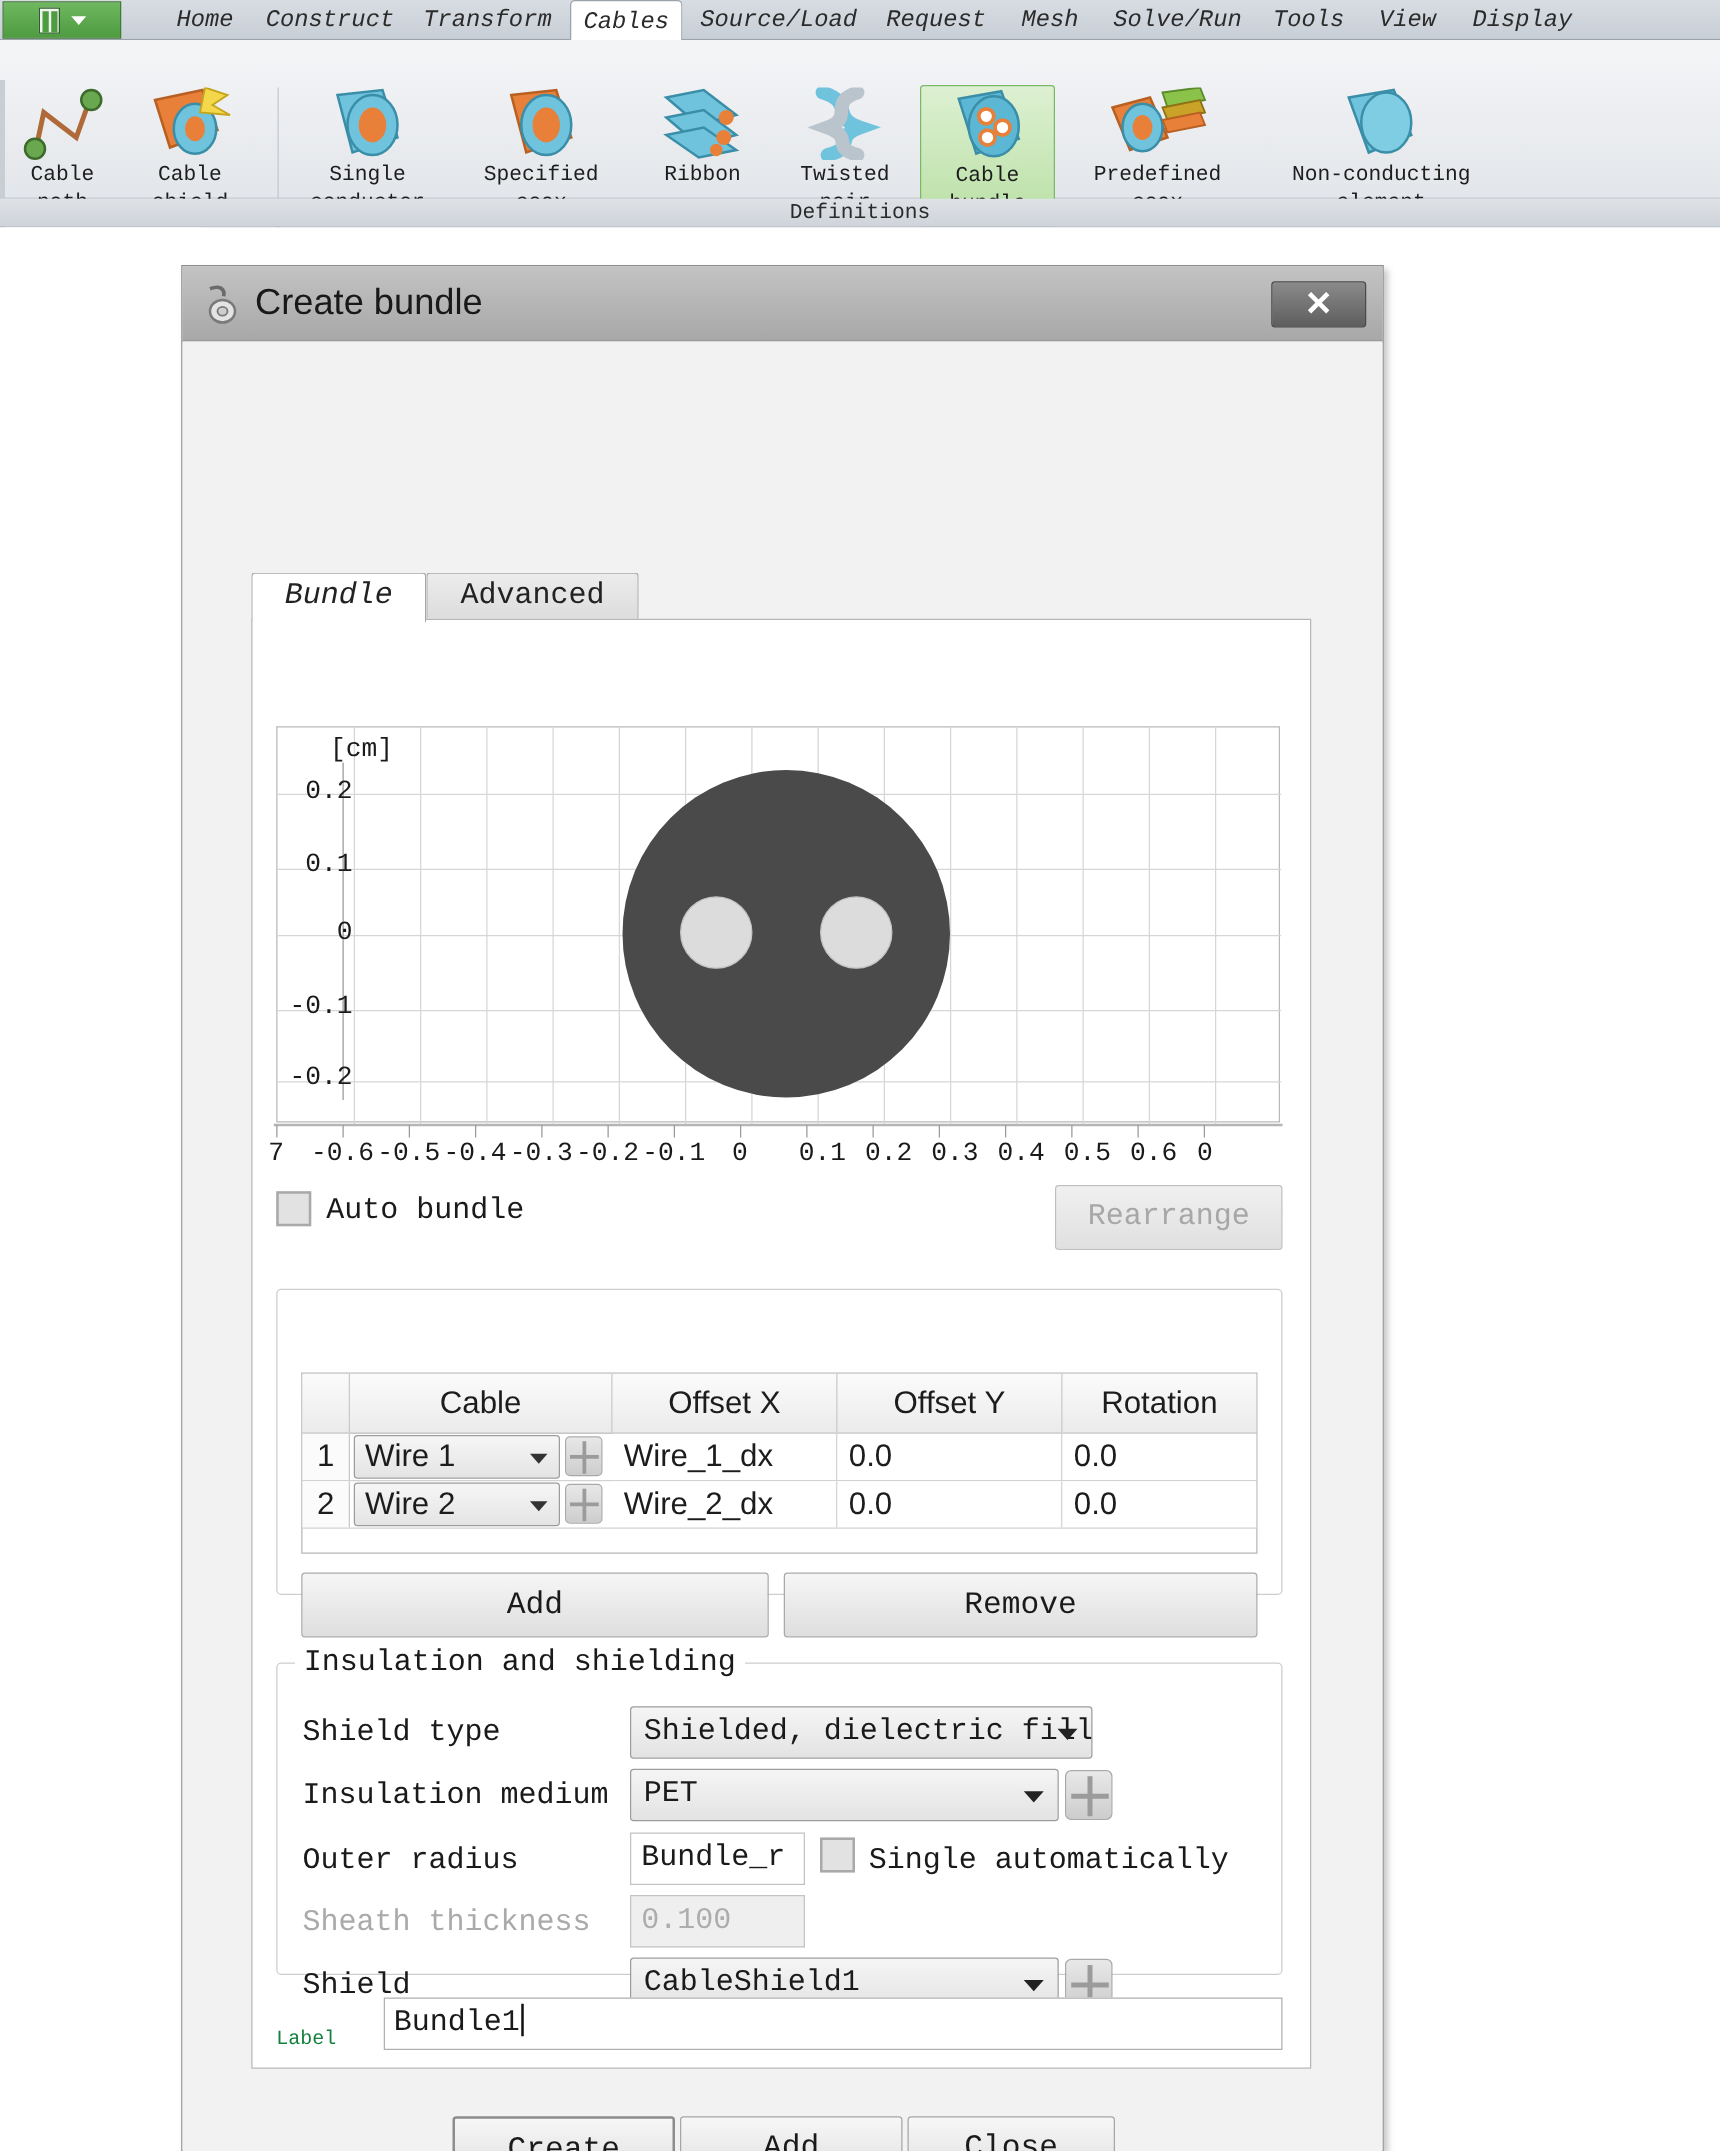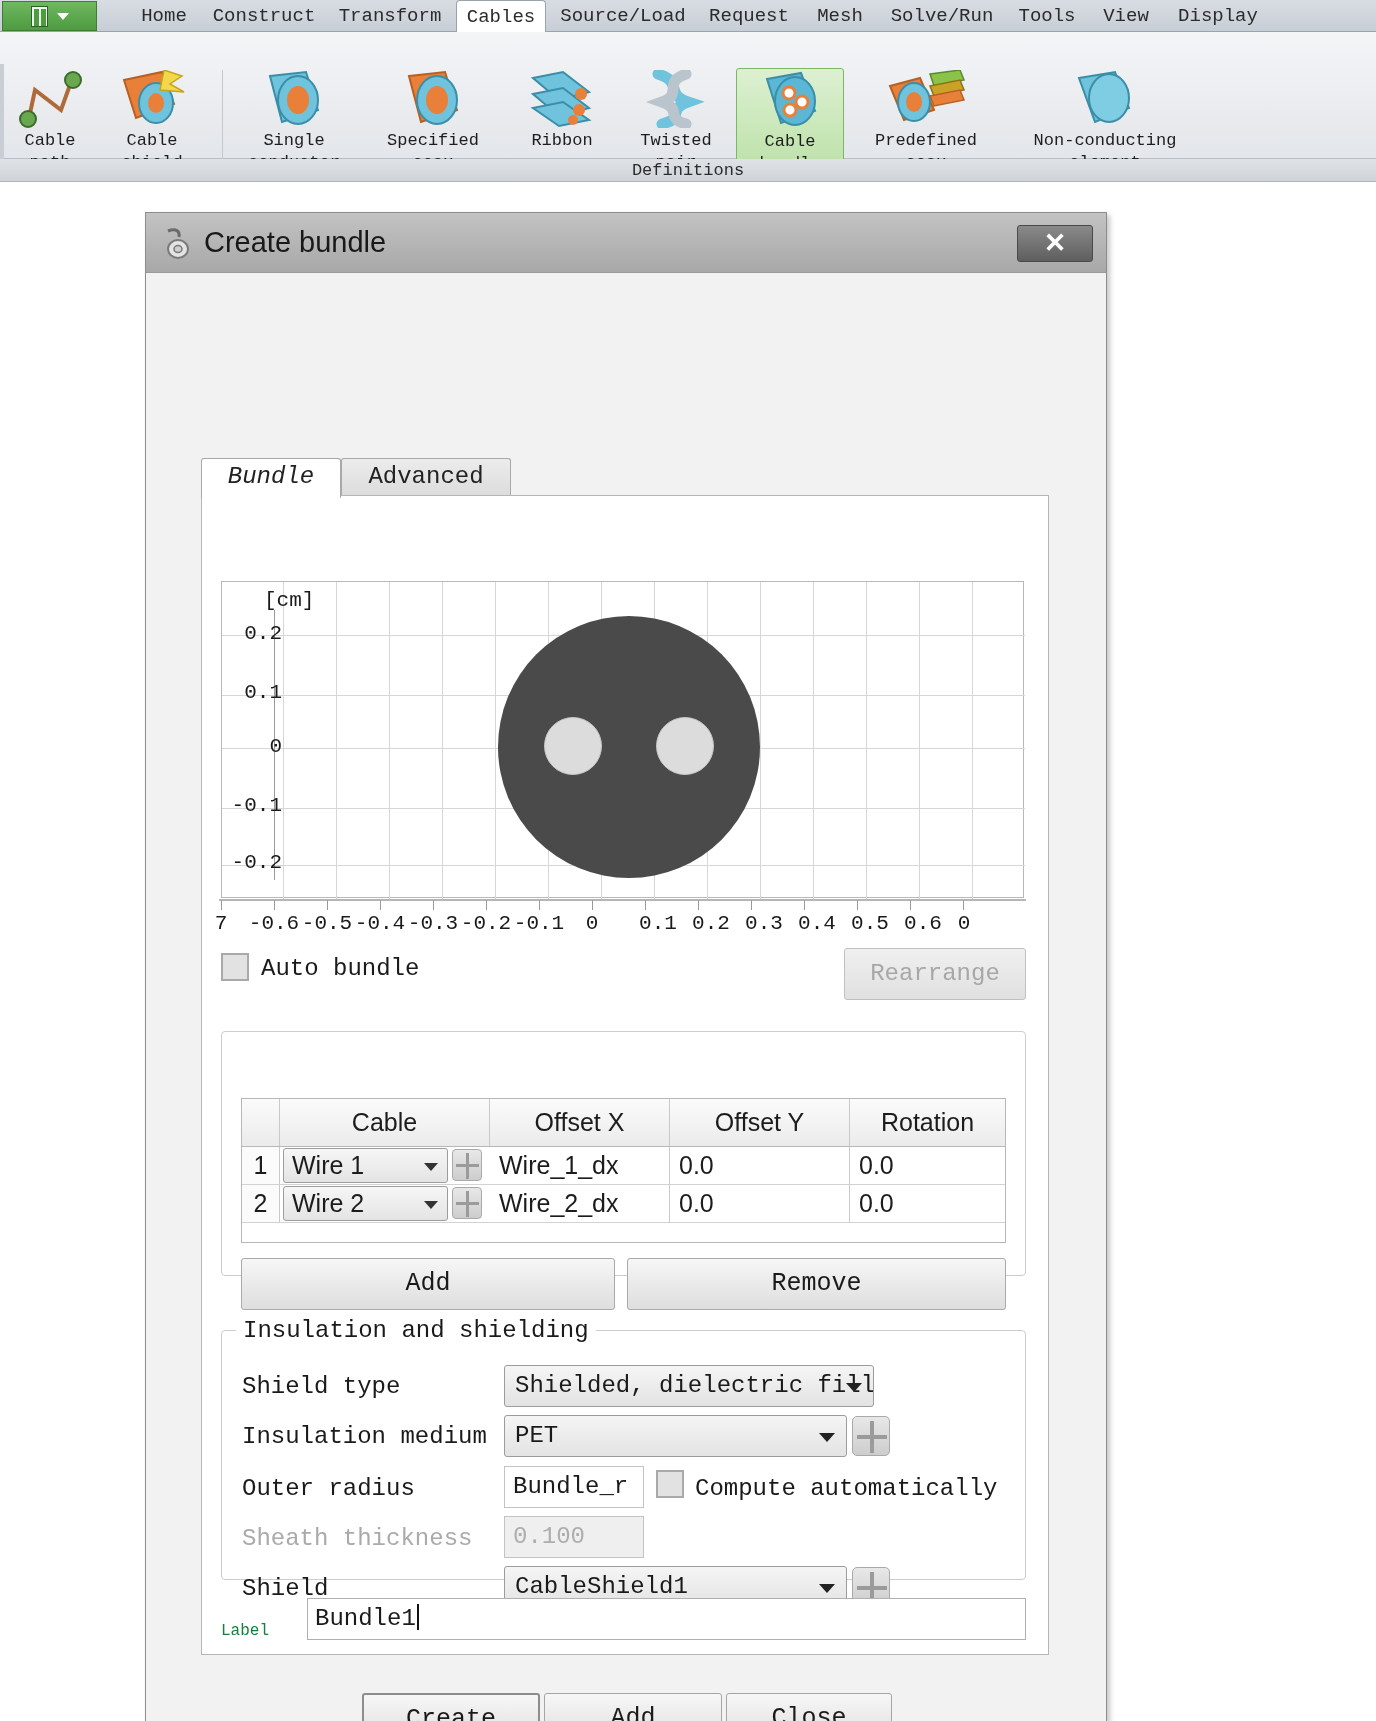--- a/index.html
+++ b/index.html
@@ -12,20 +12,21 @@
     position:relative;
   }
 
   
   #ribbon { position:absolute; left:0; top:0; width:1376px; height:182px; }
 
   #tabbar {
     position:absolute; left:0; top:0; width:1376px; height:32px;
     background:linear-gradient(#d8dde3,#c8ced6);
     border-bottom:1px solid #9aa2ab;
+    font-style:italic;
   }
   #app-menu-btn {
     position:absolute; left:2px; top:1px; width:95px; height:30px;
     background:linear-gradient(#6fb860,#4e9b40);
     border:1px solid #3e7d33;
     display:flex; align-items:center; justify-content:center; gap:9px;
   }
   #app-menu-btn .bookicon {
     width:17px; height:21px; background:#eef6ec; border:1px solid #2f5f28;
     position:relative;
@@ -644,21 +645,21 @@
   <div class="flabel" style="left:96px;top:1210px;">Insulation medium</div>
   <div class="fcombo" style="left:358px;top:1202px;width:343px;">
     <span>PET</span>
     <span class="cv"></span>
   </div>
   <div class="varbtn2" style="left:706px;top:1203px;"></div>
 
   <div class="flabel" style="left:96px;top:1262px;">Outer radius</div>
   <div class="ftext" style="left:358px;top:1253px;width:140px;">Bundle_r</div>
   <span class="chk" style="position:absolute;left:510px;top:1257px;"></span>
-  <div class="flabel" style="left:549px;top:1262px;">Compute automatically</div>
+  <div class="flabel" style="left:549px;top:1262px;">Single automatically</div>
 
   <div class="flabel disabled" style="left:96px;top:1312px;">Sheath thickness</div>
   <div class="ftext disabled" style="left:358px;top:1303px;width:140px;">0.100</div>
 
   <div class="flabel" style="left:96px;top:1362px;">Shield</div>
   <div class="fcombo" style="left:358px;top:1353px;width:343px;">
     <span>CableShield1</span>
     <span class="cv"></span>
   </div>
   <div class="varbtn2" style="left:706px;top:1354px;"></div>

